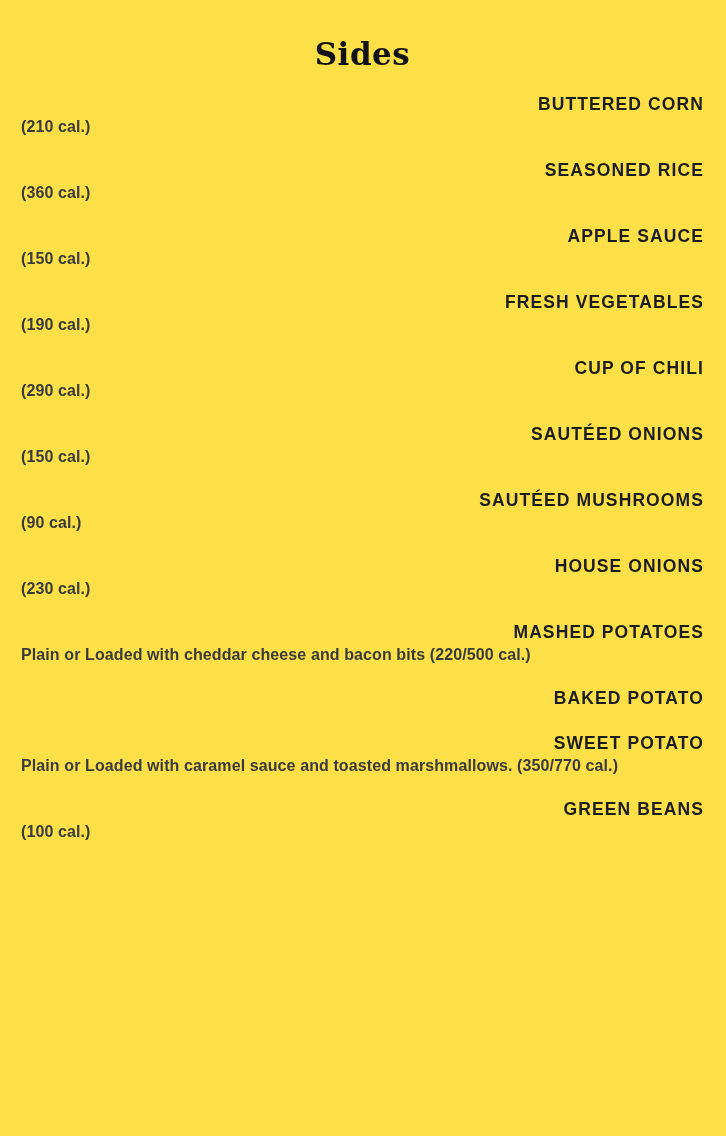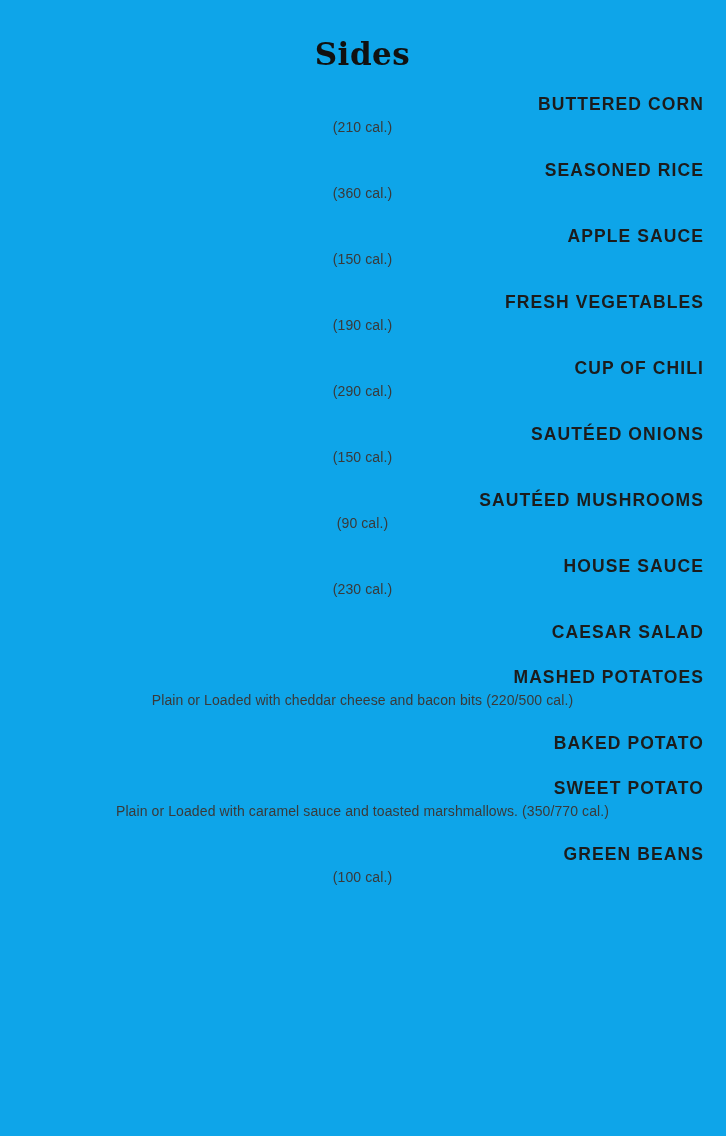--- a/index.html
+++ b/index.html
@@ -4,21 +4,21 @@
 <style>
   html, body {
     margin: 0;
     padding: 0;
     background: #ffffff;
   }
   .page {
     position: relative;
     width: 726px;
     height: 1136px;
-    background: #0ea5e9;
+    background: #fde047;
     box-sizing: border-box;
     padding: 36px 22px 0 21px;
     overflow: hidden;
     font-family: "Liberation Sans", sans-serif;
   }
   .title {
     margin: 0 0 22px 0;
     text-align: center;
     font-family: "DejaVu Serif", serif;
     font-weight: 700;
@@ -38,26 +38,25 @@
     font-weight: 700;
     font-size: 17.5px;
     line-height: 21px;
     letter-spacing: 1.1px;
     color: #1c1c1c;
     margin-bottom: 3px;
     text-align: right;
   }
   .item-detail {
     font-family: "Liberation Sans", sans-serif;
-    font-weight: 400;
-    font-size: 14px;
+    font-weight: 700;
+    font-size: 16px;
     line-height: 18px;
     letter-spacing: 0.1px;
     color: #3a3a3a;
-    text-align: center;
   }
 </style>
 </head>
 <body>
 
 <div class="page">
   <h1 class="title">Sides</h1>
   <div class="items" id="items-container">
   <div class="menu-item">
     <div class="item-name">BUTTERED CORN</div>
@@ -88,26 +87,25 @@
     <div class="item-name">SAUTÉED ONIONS</div>
     <div class="item-detail">(150 cal.)</div>
   </div>
 
   <div class="menu-item">
     <div class="item-name">SAUTÉED MUSHROOMS</div>
     <div class="item-detail">(90 cal.)</div>
   </div>
 
   <div class="menu-item">
-    <div class="item-name">HOUSE SAUCE</div>
+    <div class="item-name">HOUSE ONIONS</div>
     <div class="item-detail">(230 cal.)</div>
   </div>
 
   <div class="menu-item">
-    <div class="item-name">CAESAR SALAD</div>
   </div>
 
 
   <div class="menu-item">
     <div class="item-name">MASHED POTATOES</div>
     <div class="item-detail">Plain or Loaded with cheddar cheese and bacon bits (220/500 cal.)</div>
   </div>
 
   <div class="menu-item">
     <div class="item-name">BAKED POTATO</div>

